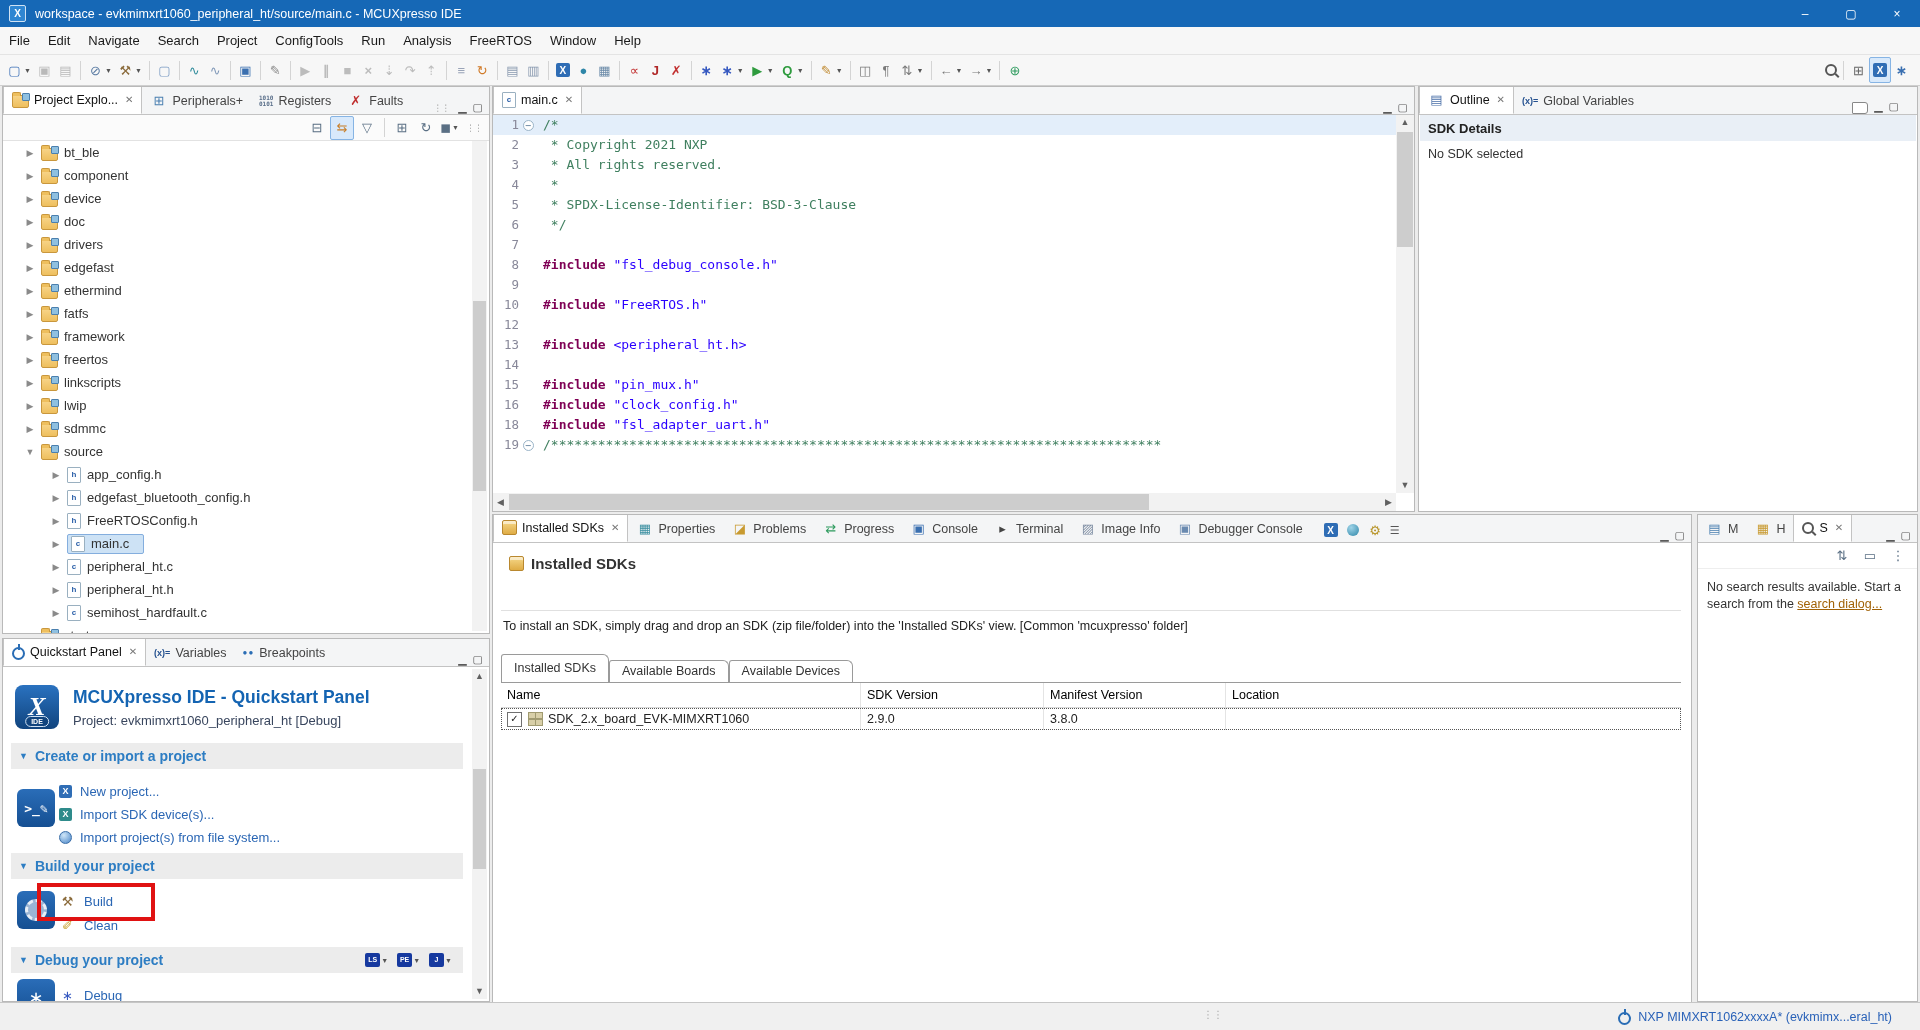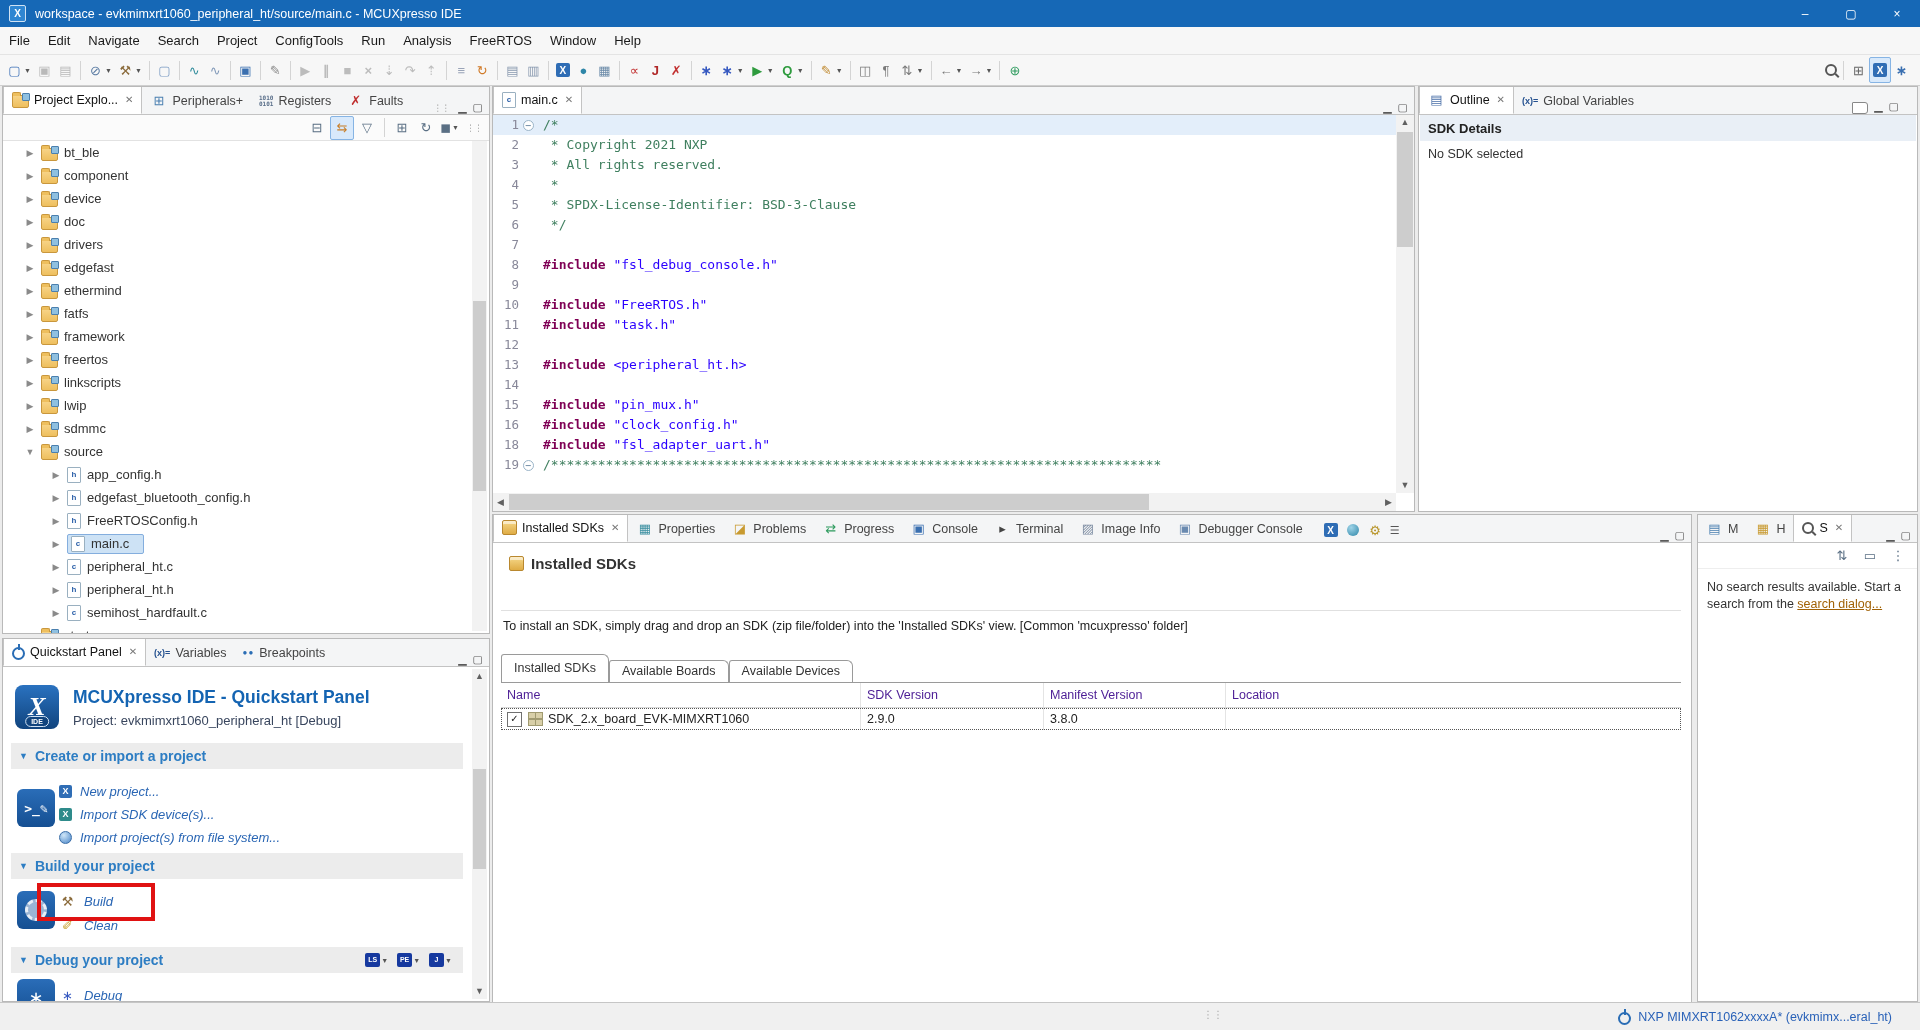--- a/index.html
+++ b/index.html
@@ -104,39 +104,39 @@
   
   #bp-actions{display:flex;align-items:center;gap:4px;margin-left:10px;}
   #bp-content{position:absolute;left:0;top:28px;right:0;bottom:0;background:#fff;}
   #bp-heading{position:absolute;left:16px;top:12px;display:flex;align-items:center;gap:7px;font-weight:bold;font-size:15px;color:#333;}
   #bp-hr{position:absolute;left:8px;right:10px;top:67px;border-top:1px solid #e0e0e0;}
   #bp-desc{position:absolute;left:10px;top:76px;font-size:12.5px;color:#222;}
   #bp-subtabs{position:absolute;left:8px;top:112px;right:10px;height:28px;display:flex;align-items:flex-end;border-bottom:1px solid #9a9a9a;box-sizing:border-box;}
   .subtab{border:1px solid #9a9a9a;border-bottom:none;background:#fff;padding:0 12px;height:21px;line-height:21px;font-size:12.5px;color:#333;border-radius:3px 6px 0 0;}
   .subtab.act{height:27px;line-height:27px;position:relative;z-index:2;}
   #bp-table{position:absolute;left:8px;top:140px;right:10px;}
-  .th{display:flex;height:24px;align-items:center;border-bottom:1px solid #d8d8d8;color:#4c1d95;font-size:12.5px;}
+  .th{display:flex;height:24px;align-items:center;border-bottom:1px solid #d8d8d8;color:#000000;font-size:12.5px;}
   .th > div, .tr > div{padding:0 6px;box-sizing:border-box;border-right:1px solid #e4e4e4;height:100%;display:flex;align-items:center;overflow:hidden;white-space:nowrap;}
   .col-name{width:360px;}
   .col-sdk{width:183px;}
   .col-man{width:182px;}
   .col-loc{flex:1;border-right:none!important;}
   .tr{display:flex;height:22px;align-items:center;outline:1px dotted #555;outline-offset:-1px;font-size:12.5px;}
   .cb{width:13px;height:13px;border:1px solid #707070;background:#fff;font-size:10px;line-height:12px;text-align:center;color:#222;margin-right:6px;flex:none;}
   .dim{color:#98a098;margin:0 2px 0 6px;}
 
   
   #qs-content{position:absolute;left:0;top:28px;right:18px;bottom:0;overflow:hidden;}
   #qs-head{position:absolute;left:12px;top:18px;display:flex;gap:14px;align-items:flex-start;}
   #qs-title{font-weight:bold;font-size:17.5px;color:#1464b2;margin-top:2px;}
   #qs-project{font-size:13px;color:#39465e;margin-top:5px;}
   .qs-sect{position:absolute;left:8px;right:8px;height:26px;background:#ececec;display:flex;align-items:center;padding:0 8px;gap:7px;box-sizing:border-box;font-weight:bold;font-size:14px;color:#2d7dc3;}
   .qs-sect .dn{font-size:9px;}
   .qs-item{position:absolute;display:flex;align-items:center;gap:8px;height:24px;}
-  .qs-item .lbl{color:#2a66b4;font-size:13px;font-style:italic;}
+  .qs-item .lbl{color:#2a66b4;font-size:13px;}
   .probe-group{margin-left:auto;display:flex;align-items:center;gap:4px;}
   #build-redbox{position:absolute;left:34px;top:216px;width:118px;height:38px;border:4px solid #e01212;box-sizing:border-box;z-index:3;}
 
   
   #sp-toolbar{position:absolute;left:0;top:28px;right:0;height:26px;display:flex;align-items:center;justify-content:flex-end;gap:6px;padding-right:8px;color:#777;border-bottom:1px solid #eee;box-sizing:border-box;}
   #sp-msg{position:absolute;left:9px;top:64px;width:198px;font-size:12.5px;color:#333;line-height:17px;}
   #sp-msg a{color:#a16207;text-decoration:underline;}
 
   
   #statusbar{position:absolute;left:0;top:1002px;width:1920px;height:28px;background:#f0f0f0;border-top:1px solid #c6c6c6;box-sizing:border-box;}
@@ -502,21 +502,20 @@
         <div class="cline hl"><span class="lnum">1</span><span class="fmargin"><span class="i-fold">−</span></span><span class="ctext"><span class="cm">/*</span></span></div>
         <div class="cline"><span class="lnum">2</span><span class="fmargin"></span><span class="ctext"><span class="cm"> * Copyright 2021 NXP</span></span></div>
         <div class="cline"><span class="lnum">3</span><span class="fmargin"></span><span class="ctext"><span class="cm"> * All rights reserved.</span></span></div>
         <div class="cline"><span class="lnum">4</span><span class="fmargin"></span><span class="ctext"><span class="cm"> *</span></span></div>
         <div class="cline"><span class="lnum">5</span><span class="fmargin"></span><span class="ctext"><span class="cm"> * SPDX-License-Identifier: BSD-3-Clause</span></span></div>
         <div class="cline"><span class="lnum">6</span><span class="fmargin"></span><span class="ctext"><span class="cm"> */</span></span></div>
         <div class="cline"><span class="lnum">7</span><span class="fmargin"></span><span class="ctext"></span></div>
         <div class="cline"><span class="lnum">8</span><span class="fmargin"></span><span class="ctext"><span class="pp">#include</span><span class="pl"> </span><span class="st">"fsl_debug_console.h"</span></span></div>
         <div class="cline"><span class="lnum">9</span><span class="fmargin"></span><span class="ctext"></span></div>
         <div class="cline"><span class="lnum">10</span><span class="fmargin"></span><span class="ctext"><span class="pp">#include</span><span class="pl"> </span><span class="st">"FreeRTOS.h"</span></span></div>
-        <div class="cline"><span class="lnum">11</span><span class="fmargin"></span><span class="ctext"><span class="pp">#include</span><span class="pl"> </span><span class="st">"task.h"</span></span></div>
         <div class="cline"><span class="lnum">12</span><span class="fmargin"></span><span class="ctext"></span></div>
         <div class="cline"><span class="lnum">13</span><span class="fmargin"></span><span class="ctext"><span class="pp">#include</span><span class="pl"> </span><span class="st">&lt;peripheral_ht.h&gt;</span></span></div>
         <div class="cline"><span class="lnum">14</span><span class="fmargin"></span><span class="ctext"></span></div>
         <div class="cline"><span class="lnum">15</span><span class="fmargin"></span><span class="ctext"><span class="pp">#include</span><span class="pl"> </span><span class="st">"pin_mux.h"</span></span></div>
         <div class="cline"><span class="lnum">16</span><span class="fmargin"></span><span class="ctext"><span class="pp">#include</span><span class="pl"> </span><span class="st">"clock_config.h"</span></span></div>
         <div class="cline"><span class="lnum">18</span><span class="fmargin"></span><span class="ctext"><span class="pp">#include</span><span class="pl"> </span><span class="st">"fsl_adapter_uart.h"</span></span></div>
         <div class="cline"><span class="lnum">19</span><span class="fmargin"><span class="i-fold">−</span></span><span class="ctext"><span class="cm">/******************************************************************************</span></span></div>
       </div>
     <div class="vscroll" id="ed-vscroll" style="position: absolute; right: 0px; top: 28px; bottom: 18px; width: 18px;">
       <div class="sarrow" style="top:0;">▲</div>

